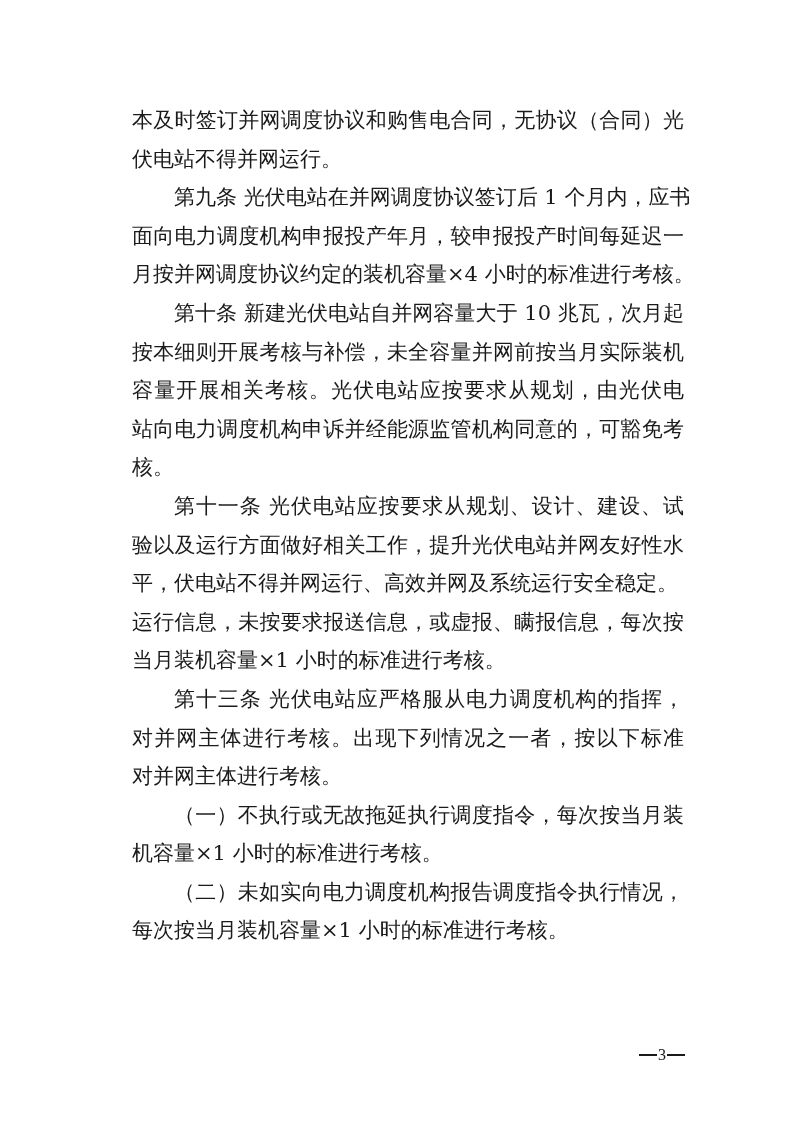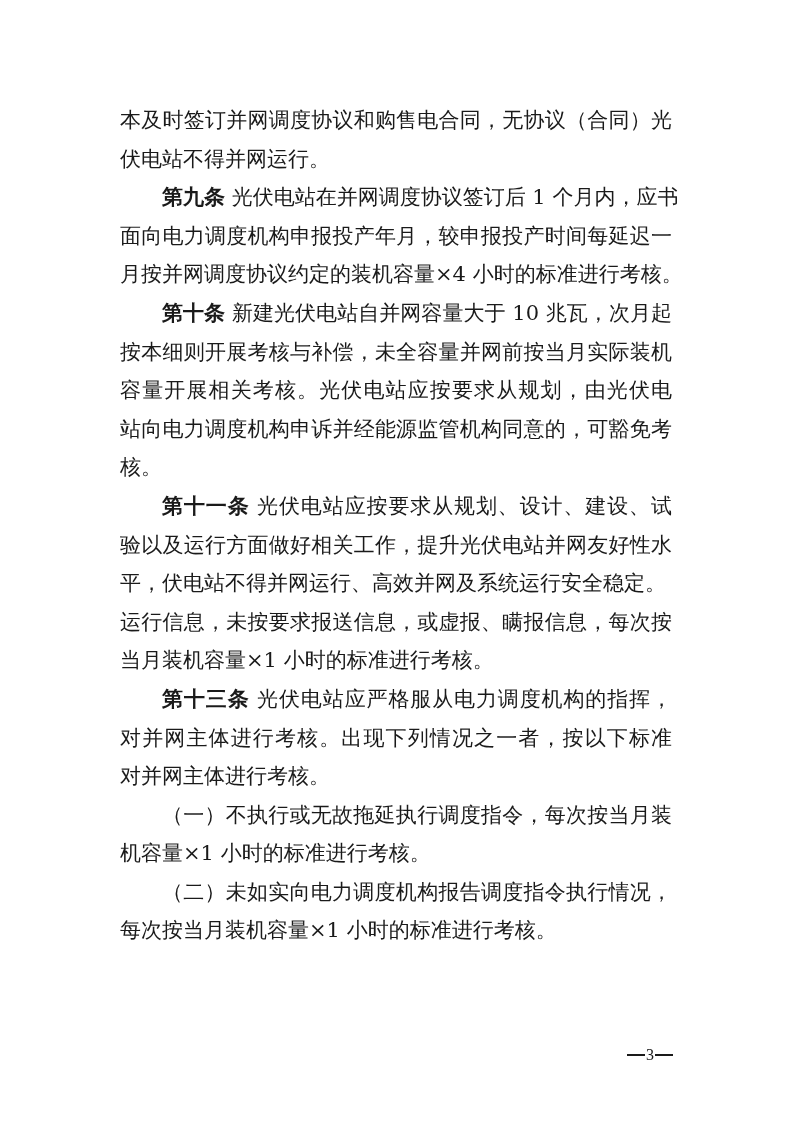--- a/index.html
+++ b/index.html
@@ -1,24 +1,24 @@
 <!DOCTYPE html>
 <html><head>
 <meta charset="utf-8">
 <style>
   html, body { margin: 0; padding: 0; background: #ffffff; }
   body { width: 794px; height: 1123px; position: relative; overflow: hidden;
          font-family: "DejaVu Serif", "Liberation Serif", serif; color: #1a1a1a; }
-  .page { position: absolute; left: 0; top: 0; width: 633px; height: 1123px; }
+  .page { position: absolute; left: 12px; top: 0; width: 633px; height: 1123px; }
   .content { position: absolute; left: 120px; top: 101px; width: 560px; }
   .line { height: 38.6px; line-height: 38.6px; font-size: 21px; white-space: nowrap;
           text-align: justify; text-align-last: justify; width: 552px; }
   .line.last { text-align-last: left; }
   .indent { padding-left: 42px; width: 510px; }
-  .bold { font-family: "DejaVu Sans", "Liberation Sans", sans-serif; font-weight: bold; }
+  .bold { font-family: "DejaVu Sans", "Liberation Sans", sans-serif; font-weight: normal; }
   .page-number { position: absolute; left: 626px; top: 1046px; font-size: 16px;
                  font-family: "Liberation Serif", serif; display: flex; align-items: center; }
   .dash { display: inline-block; width: 18px; height: 2px; background: #1a1a1a; margin: 0 1px; }
 </style>
 </head>
 <body>
 
 <div class="page">
   <div class="content">
 

